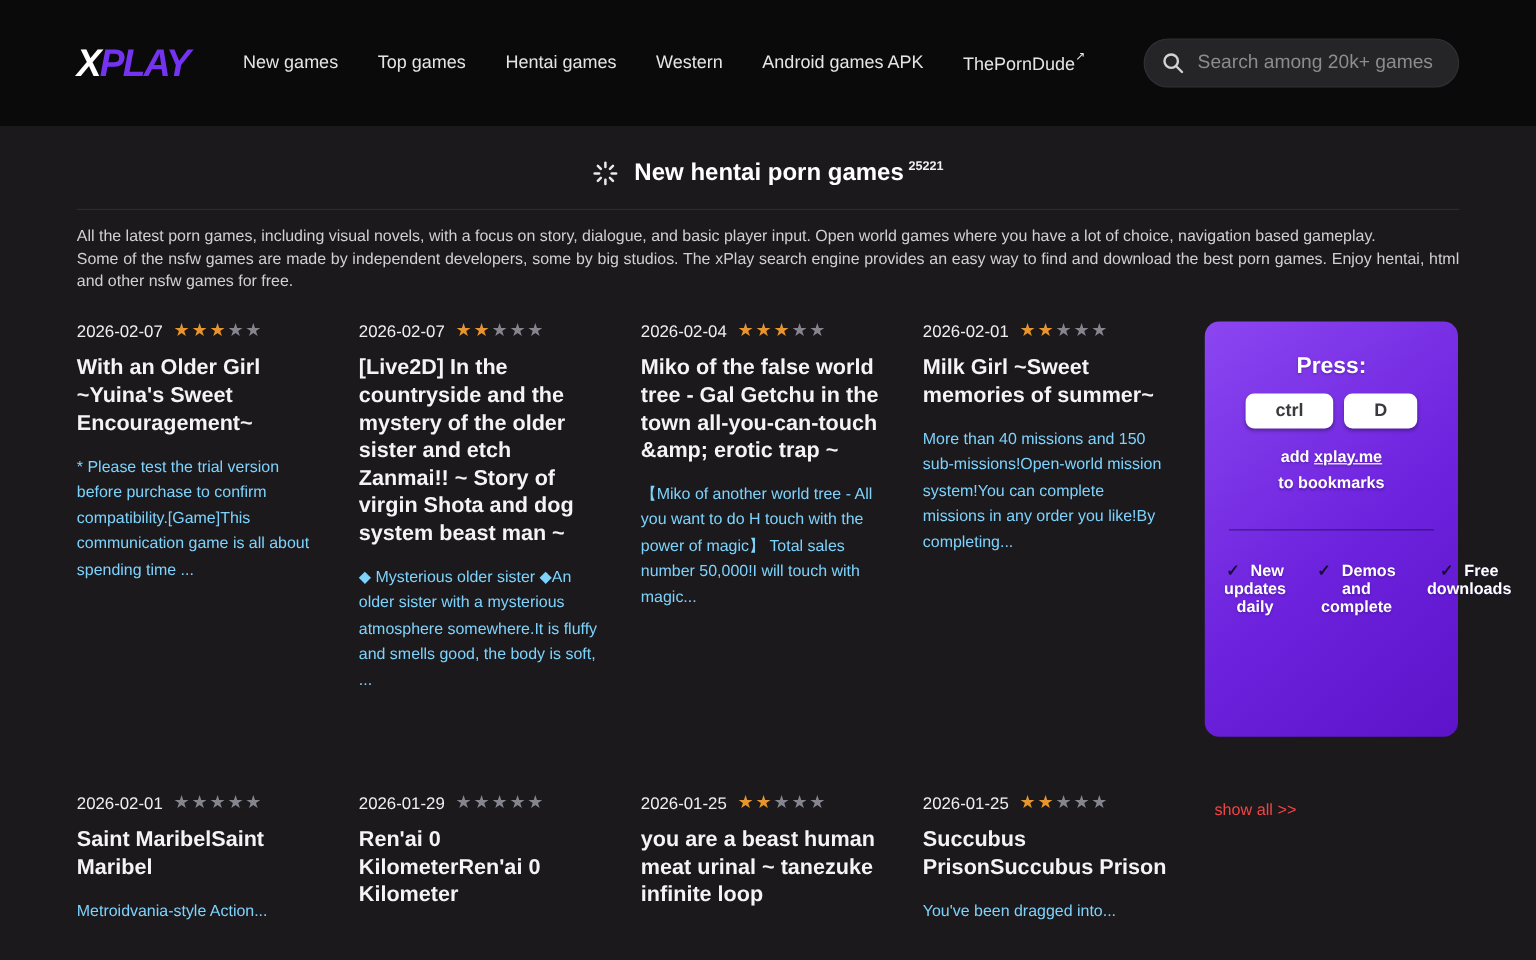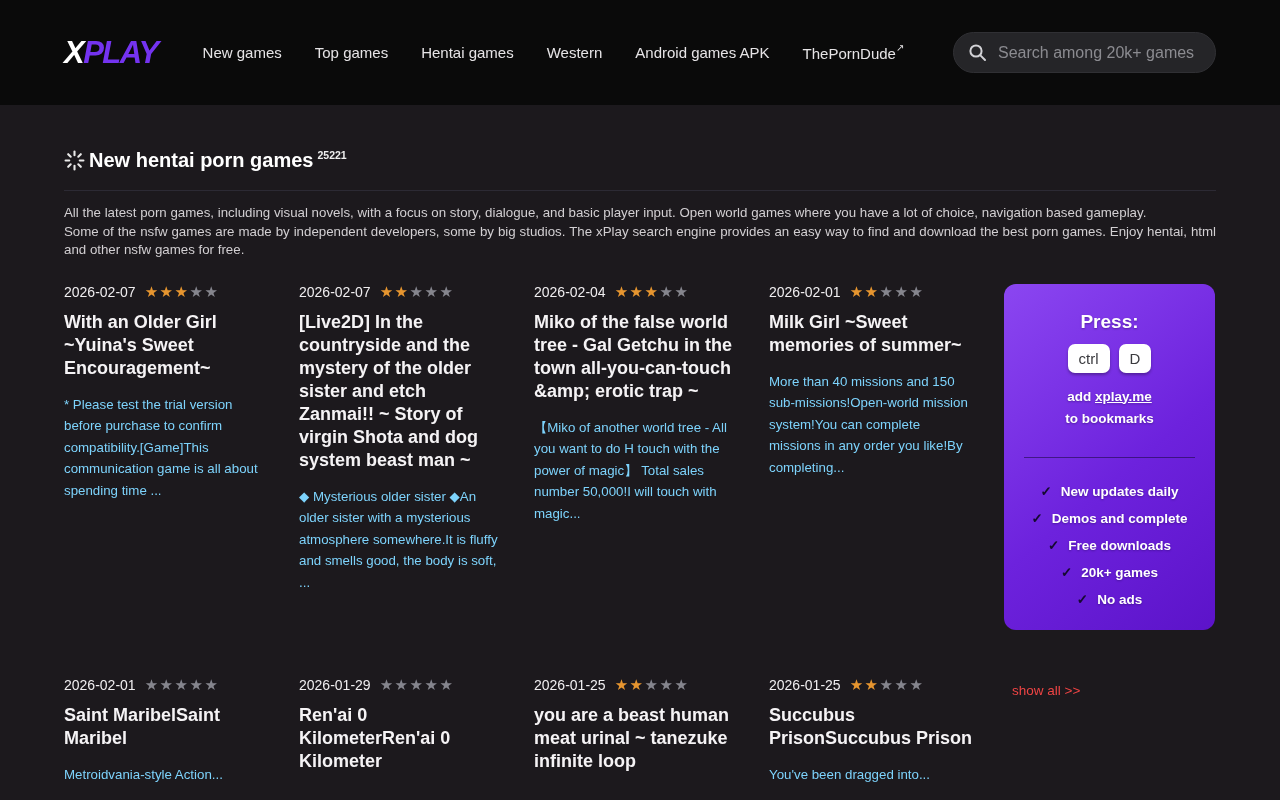--- a/index.html
+++ b/index.html
@@ -38,21 +38,21 @@
   .search svg { flex: 0 0 auto; }
   .search input {
     background: transparent; border: none; outline: none;
     color: #dddddd; font-size: 16px; margin-left: 9px; width: 205px;
     font-family: "Liberation Sans", sans-serif;
   }
   .search input::placeholder { color: #8b8b90; }
 
   
   main { padding: 0 64px; }
-  .title-row { display: flex; align-items: center; gap: 4px; margin-top: 44px; }
+  .title-row { display: flex; align-items: center; gap: 14px; margin-top: 28px; justify-content: center; }
   h1 { font-size: 20px; font-weight: 700; color: #ffffff; margin: 0; }
   .count { font-size: 10.5px; font-weight: 700; color: #efefef; position: relative; top: -8px; margin-left: 4px; }
   .rule { border: none; border-top: 1px solid #2c2a34; margin: 18px 0 0; }
   .page-desc { margin-top: 13px; }
   .page-desc p {
     margin: 0; font-size: 13.3px; line-height: 18.5px;
     color: #d2cfd2; text-align: justify;
   }
 
   
@@ -80,28 +80,28 @@
   
   .promo {
     height: 346px; border-radius: 12px;
     background: linear-gradient(140deg, #8b46f1 0%, #6d22dd 55%, #5c13c9 100%);
     color: #ffffff; text-align: center; padding: 27px 16px 0;
     text-shadow: 0 1px 2px rgba(40,10,90,.45);
   }
   .promo .press { font-size: 19px; font-weight: 700; }
   .keys { display: flex; justify-content: center; gap: 9px; margin-top: 11px; }
   .key {
-    background: #ffffff; color: #3a3a3e; font-weight: 400; font-size: 15px;
-    border-radius: 7px; padding: 6px 11px; min-width: 24px; text-shadow: none;
+    background: #ffffff; color: #3a3a3e; font-weight: 700; font-size: 15px;
+    border-radius: 7px; padding: 6px 25px; min-width: 24px; text-shadow: none;
     box-shadow: 0 2px 3px rgba(0,0,0,.3);
   }
   .addline { margin-top: 13px; font-size: 13.5px; font-weight: 700; line-height: 22px; }
   .addline a { color: #ffffff; text-decoration: underline; cursor: pointer; }
   .promo hr { border: none; border-top: 1px solid rgba(24,7,58,.55); margin: 27px 4px 0; }
-  .checklist { margin-top: 25px; display: flex; flex-direction: column; gap: 11px; }
+  .checklist { margin-top: 25px; display: flex; flex-direction: row; gap: 26px; }
   .check-item { font-size: 13.5px; font-weight: 700; }
   .check-glyph { color: #150a30; font-weight: 900; margin-right: 9px; text-shadow: none; }
 
   .show-all {
     font-size: 13.5px; color: #ef4444; cursor: pointer;
     padding: 6px 0 0 8px; white-space: nowrap;
   }
 </style>
 </head>
 <body>

